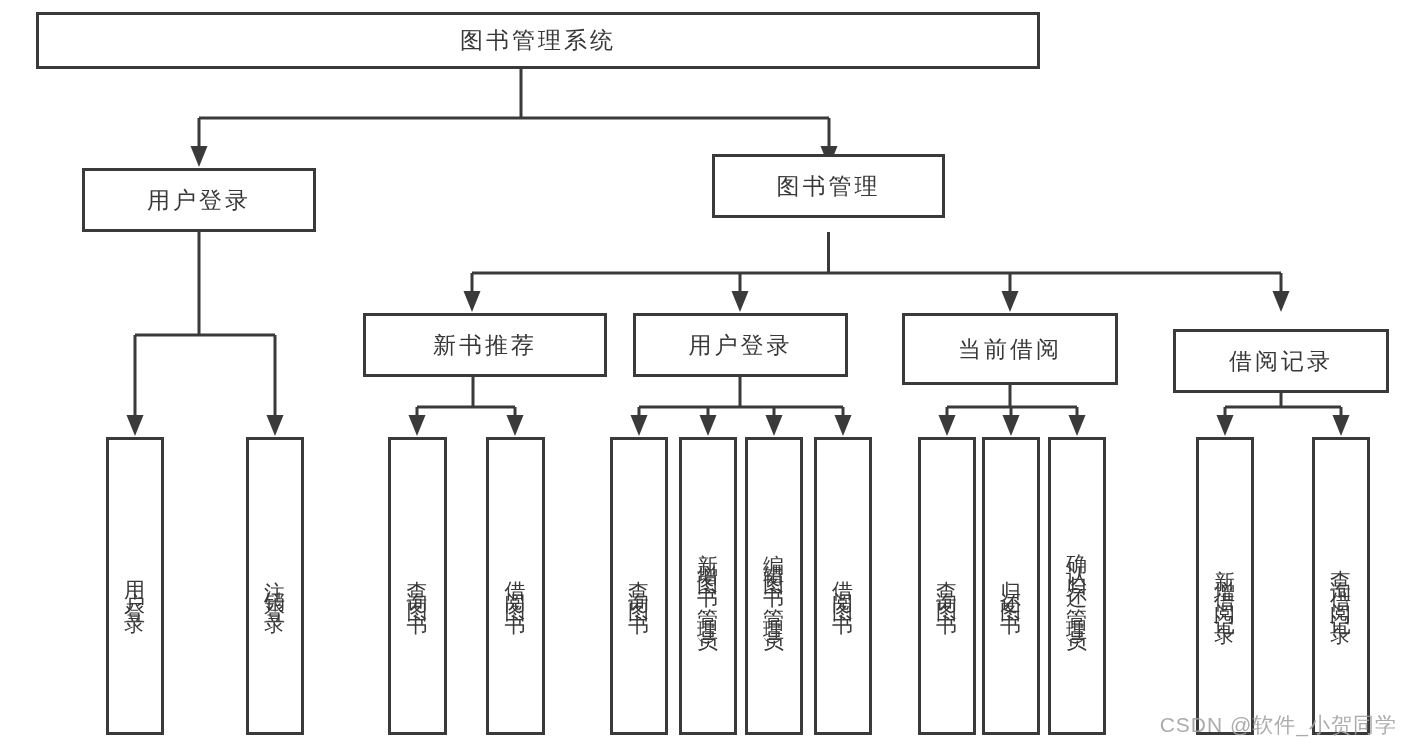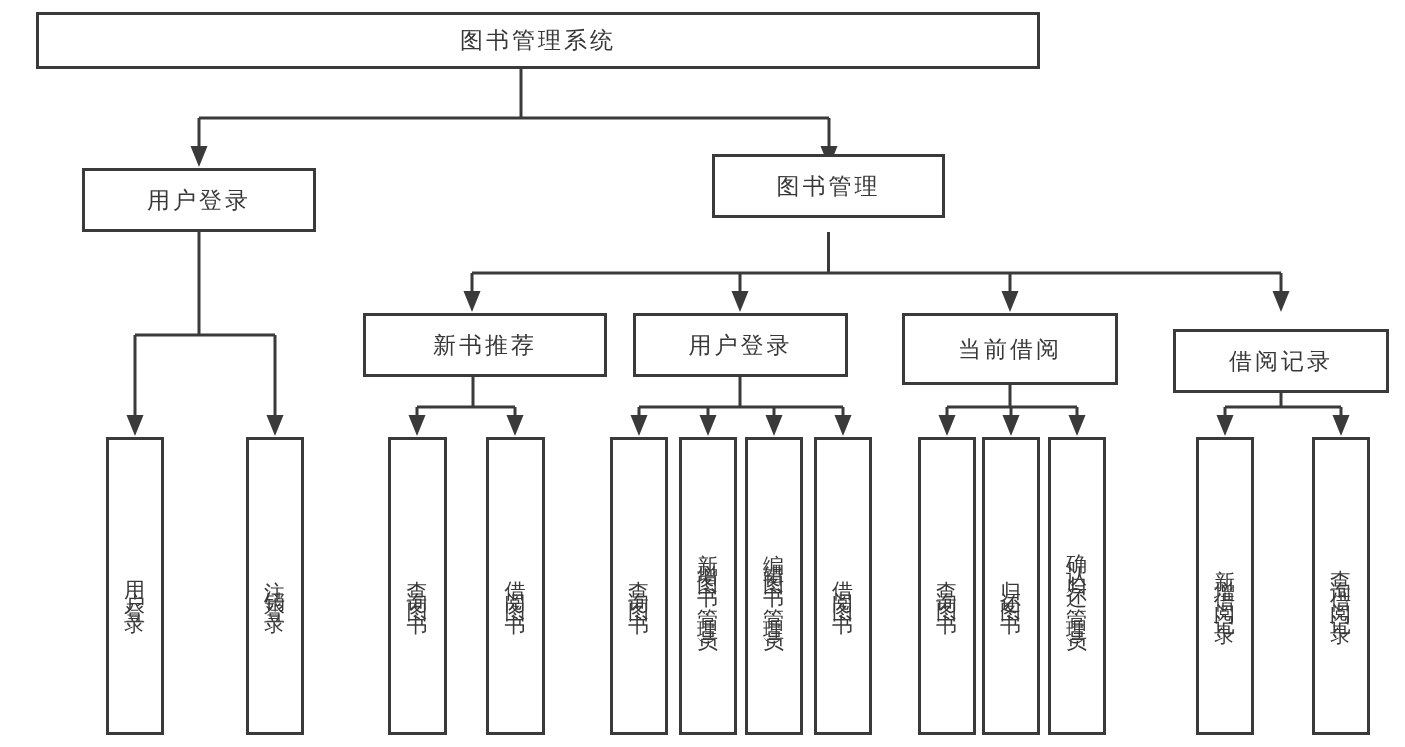--- a/index.html
+++ b/index.html
@@ -108,13 +108,14 @@
   <div class="node leaf" style="left:745px;top:437px;width:58px;height:298px;">编辑图书（管理员）</div>
   <div class="node leaf" style="left:814px;top:437px;width:58px;height:298px;">借阅图书</div>
 
   <div class="node leaf" style="left:918px;top:437px;width:58px;height:298px;">查询图书</div>
   <div class="node leaf" style="left:982px;top:437px;width:58px;height:298px;">归还图书</div>
   <div class="node leaf" style="left:1048px;top:437px;width:58px;height:298px;">确认归还（管理员）</div>
 
   <div class="node leaf" style="left:1196px;top:437px;width:58px;height:298px;">新增借阅记录</div>
   <div class="node leaf" style="left:1312px;top:437px;width:58px;height:298px;">查询借阅记录</div>
 
+  <div class="watermark">CSDN @软件_小贺同学</div>
 </div>
 
 </body></html>

